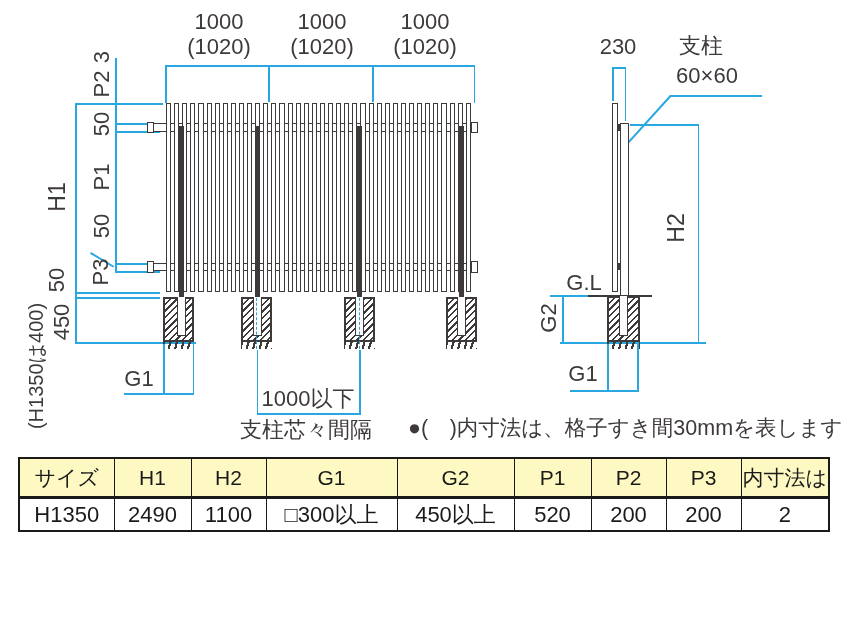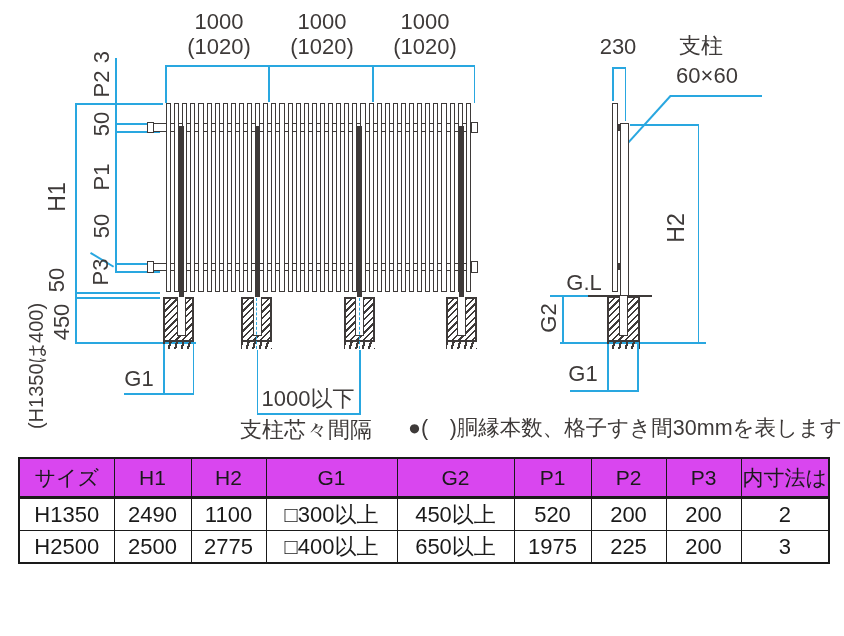--- a/index.html
+++ b/index.html
@@ -31,21 +31,21 @@
     transform:translate(-50%,-50%);}
   .vlbl{position:absolute;white-space:nowrap;font-size:22px;line-height:1;color:var(--ink);
     transform:translate(-50%,-50%) rotate(-90deg);}
   .small20{font-size:20px;}
   .left-align{transform:none;}
   
   #spec-table-wrap{position:absolute;left:18px;top:457px;}
   table.spec{border-collapse:collapse;table-layout:fixed;width:810px;border:2.5px solid var(--tbl);}
   table.spec th,table.spec td{border:1.5px solid var(--tbl);text-align:center;vertical-align:middle;
     padding:0;font-size:22px;color:#1a1a1a;overflow:hidden;}
-  table.spec thead th{height:37px;background:#d946ef;font-weight:normal;font-size:21px;border-bottom:3px solid var(--tbl);}
+  table.spec thead th{height:37px;background:#fef9c3;font-weight:normal;font-size:21px;border-bottom:3px solid var(--tbl);}
   table.spec tbody td{height:31px;background:#fff;}
 </style>
 </head>
 <body>
 
 <div id="stage">
 
   <div>
 
     <div class="dh" style="left:165px;top:65px;width:310px;"></div>
@@ -200,21 +200,21 @@
     <div class="footing" style="left:607px;top:296px;width:33px;height:46px;"></div>
     <div class="slot" style="left:618.5px;top:296px;width:9px;height:40px;"></div>
     <div class="gravel" style="left:607px;top:342px;width:33px;height:7px;"></div>
 
     <div class="dv" style="left:607px;top:344px;height:46px;"></div>
     <div class="dv" style="left:637px;top:344px;height:46px;"></div>
     <div class="dh" style="left:570px;top:390px;width:68.5px;"></div>
     <div class="lbl" style="left:583px;top:374px;">G1</div>
   </div>
 
-  <div class="lbl left-align" style="left:408px;top:418px;font-size:21.5px;">●(　)胴縁本数、格子すき間30mmを表します</div>
+  <div class="lbl left-align" style="left:408px;top:418px;font-size:21.5px;">●(　)内寸法は、格子すき間30mmを表します</div>
 
   <div id="spec-table-wrap">
     <table class="spec">
       <colgroup>
         <col style="width:95px">
           <col style="width:77px">
           <col style="width:75px">
         <col style="width:131px">
           <col style="width:117px">
           <col style="width:77px">
@@ -240,27 +240,16 @@
             <td>H1350</td>
             <td>2490</td>
             <td>1100</td>
             <td>□300以上</td>
             <td>450以上</td>
             <td>520</td>
             <td>200</td>
             <td>200</td>
             <td>2</td>
           </tr>
-          <tr>
-            <td>H2500</td>
-            <td>2500</td>
-            <td>2775</td>
-            <td>□400以上</td>
-            <td>650以上</td>
-            <td>1975</td>
-            <td>225</td>
-            <td>200</td>
-            <td>3</td>
-          </tr>
         </tbody>
     </table>
   </div>
 </div>
 
 </body></html>

